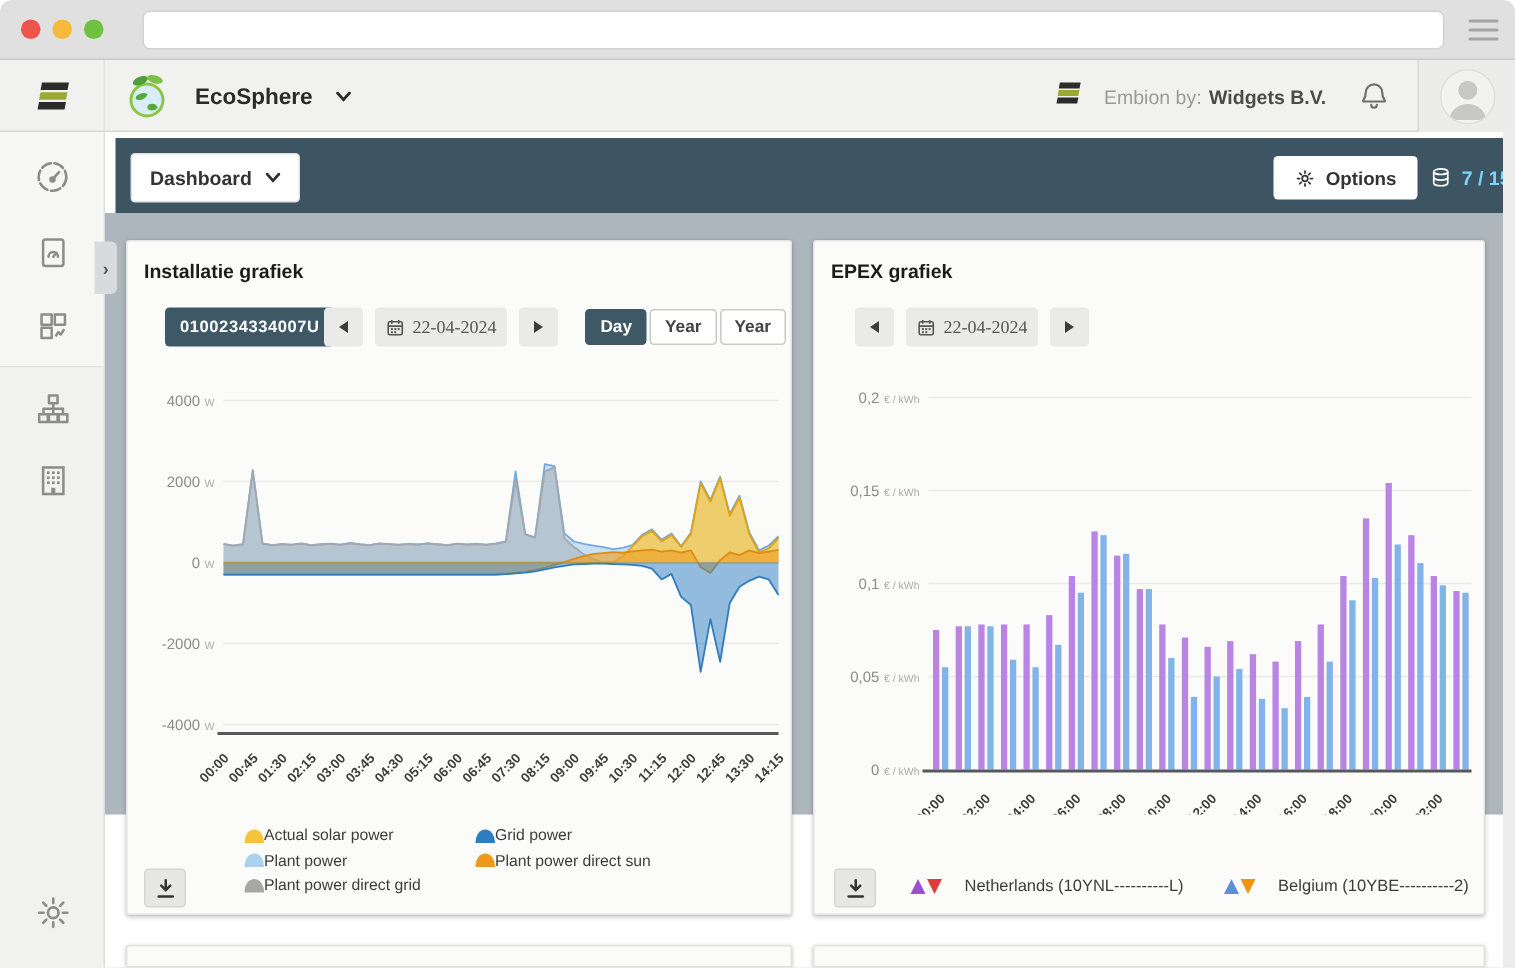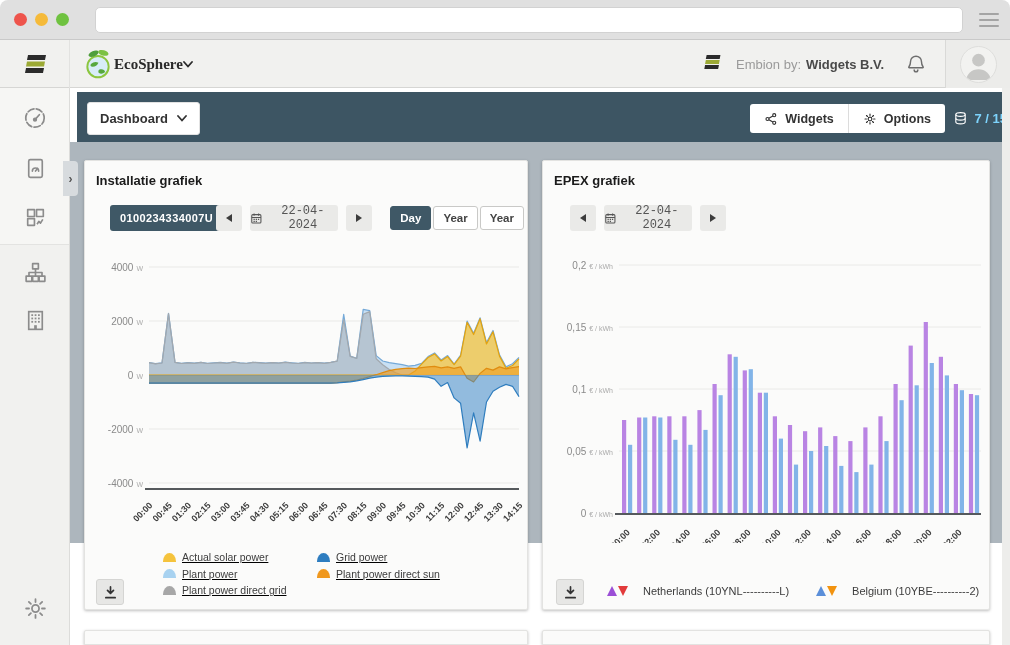--- a/index.html
+++ b/index.html
@@ -20,21 +20,21 @@
   .chrome-menu { position:absolute; right:11px; top:13px; width:20px; height:14px;
     display:flex; flex-direction:column; justify-content:space-between; cursor:pointer; }
   .chrome-menu span { display:block; height:2px; background:#a4a4a4; border-radius:1px; }
 
   
   .app-header { position:absolute; left:0; top:40px; width:1010px; height:48px;
     background:#f1f1ef; border-bottom:1px solid #d6d6d4; }
   .logo-cell { position:absolute; left:0; top:0; width:70px; height:48px;
     display:flex; align-items:center; justify-content:center; border-right:1px solid #e2e2e0; }
   .brand { position:absolute; left:82px; top:0; height:48px; display:flex;
-    align-items:center; gap:0; cursor:pointer;font-family:Liberation Serif, serif; }
+    align-items:center; gap:16px; cursor:pointer; }
   .brand-name { font-size:15px; font-weight:700; color:#2a2a2a; }
   .mini-logo { position:absolute; left:702px; top:13px; }
   .managed { position:absolute; left:736px; top:0; height:48px; display:flex;
     align-items:center; font-size:13px; color:#9a9a9a; gap:5px; }
   .managed b { color:#4a4a4a; }
   .bell { position:absolute; left:905px; top:13px; cursor:pointer; }
   .avatar-panel { position:absolute; left:945px; top:0; width:65px; height:48px;
     background:#ececea; border-left:1px solid #d9d9d7; display:flex;
     align-items:center; justify-content:center; }
   .avatar { width:37px; height:37px; border-radius:50%; overflow:hidden;
@@ -87,32 +87,32 @@
   .nav-btn { position:absolute; top:0; width:26px; height:26px; background:#eaeae8;
     border:none; border-radius:3px; display:flex; align-items:center;
     justify-content:center; cursor:pointer; }
   .tri-l { width:0; height:0; border-top:4px solid transparent;
     border-bottom:4px solid transparent; border-right:6px solid #3c3c3c; }
   .tri-r { width:0; height:0; border-top:4px solid transparent;
     border-bottom:4px solid transparent; border-left:6px solid #3c3c3c; }
   .date-btn { position:absolute; top:0; width:88px; height:26px; background:#eaeae8;
     border:none; border-radius:3px; display:flex; align-items:center; justify-content:center;
     gap:5px; font-size:12px; color:#555; cursor:pointer;
-    font-family:Liberation Mono, monospace; }
+    font-family:Liberation Serif, serif; }
   .range-group { position:absolute; right:17px; top:1px; display:flex; gap:2px; }
   .range-btn { height:24px; border:1px solid #c9c9c7; background:#fff; color:#444;
     font-size:11.5px; font-weight:600; border-radius:3px; cursor:pointer; padding:0 9px;
     font-family:"Liberation Sans","DejaVu Sans",sans-serif; }
   .range-btn.sel { background:#3f5866; border-color:#3f5866; color:#fff; }
 
   .chart-svg { position:absolute; left:0; top:82px; }
 
   .legend-left { position:absolute; left:0; top:388px; width:444px; height:56px; }
   .leg-col { position:absolute; top:0; }
-  .leg-item { display:flex; align-items:center; gap:6px; height:16.5px; cursor:pointer;text-decoration:underline; }
+  .leg-item { display:flex; align-items:center; gap:0; height:16.5px; cursor:pointer; }
   .leg-hill { width:13px; height:9px; border-radius:7px 7px 0 0 / 9px 9px 0 0; }
   .leg-label { font-size:10.5px; color:#3c3c3c; }
 
   .legend-epex { position:absolute; left:64px; top:424px; display:flex; gap:27px;
     align-items:center; }
   .epex-item { display:flex; align-items:center; cursor:pointer; }
   .tri-up { width:0; height:0; border-left:5.5px solid transparent;
     border-right:5.5px solid transparent; border-bottom:10px solid; }
   .tri-down { width:0; height:0; border-left:5.5px solid transparent;
     border-right:5.5px solid transparent; border-top:10px solid; margin-left:1px; }
@@ -248,29 +248,20 @@
   </div>
 
   <div class="toolbar">
     <button class="btn-dashboard">
       <span>Dashboard</span>
       <svg width="10" height="7" viewBox="0 0 10 7">
         <path d="M1 1 L5 5.5 L9 1" fill="none" stroke="#333" stroke-width="1.8" stroke-linecap="round"></path>
       </svg>
     </button>
     <div class="tb-group">
-      <div class="tb-btn">
-        <svg width="14" height="14" viewBox="0 0 24 24" fill="none" stroke="#333" stroke-width="2">
-          <circle cx="6" cy="12" r="2.6"></circle>
-            <circle cx="17.5" cy="5.5" r="2.6"></circle>
-            <circle cx="17.5" cy="18.5" r="2.6"></circle>
-          <path d="M8.4 10.8l6.8-4M8.4 13.2l6.8 4"></path>
-        </svg>
-        <span>Widgets</span>
-      </div>
       <div class="tb-btn">
         <svg width="14" height="14" viewBox="0 0 24 24" fill="none" stroke="#333" stroke-width="2" stroke-linecap="round">
           <circle cx="12" cy="12" r="3.2"></circle>
           <path d="M12 3.5v2.3M12 18.2v2.3M3.5 12h2.3M18.2 12h2.3M6 6l1.7 1.7M16.3 16.3L18 18M18 6l-1.7 1.7M7.7 16.3L6 18"></path>
         </svg>
         <span>Options</span>
       </div>
     </div>
     <div class="tb-counter">
       <svg width="15" height="15" viewBox="0 0 24 24" fill="none" stroke="#fff" stroke-width="1.8">

